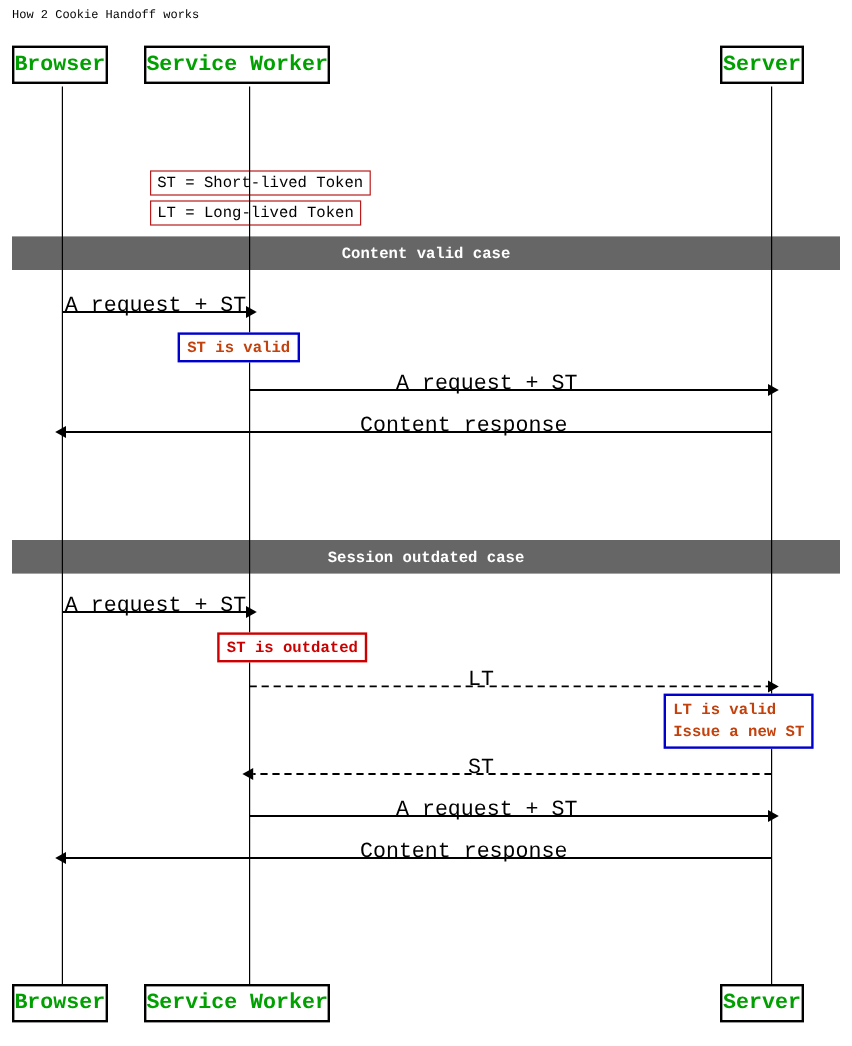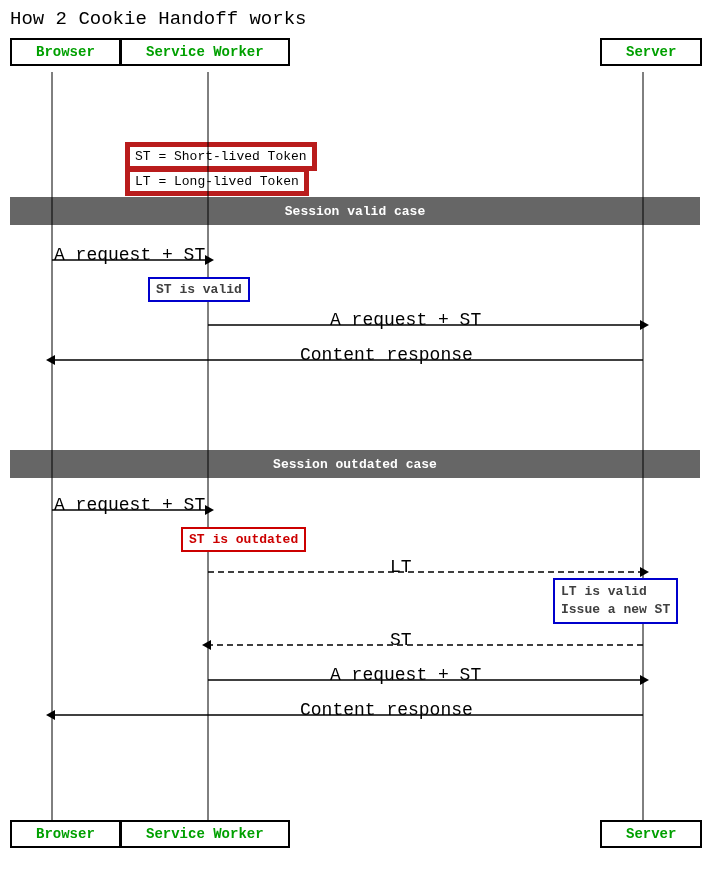--- a/index.html
+++ b/index.html
@@ -14,32 +14,32 @@
     }
     .diagram {
       position: relative;
       width: 710px;
       height: 872px;
     }
     .title {
       position: absolute;
       top: 8px;
       left: 10px;
-      font-size: 19px;
+      font-size: 10px;
       color: #000;
     }
     
     .actor-box {
       position: absolute;
       border: 2px solid #000;
       background: #fff;
-      padding: 4px 24px;
+      padding: 4px 0;
       text-align: center;
       font-family: 'Courier New', Courier, monospace;
-      font-size: 14px;
+      font-size: 18px;
       font-weight: bold;
     }
     .actor-box.green {
       color: #00a000;
     }
     
     .section-bar {
       position: absolute;
       background: #666;
       color: #fff;
@@ -67,31 +67,31 @@
       border: 2px solid;
       background: #fff;
       padding: 3px 6px;
       font-family: 'Courier New', Courier, monospace;
       font-size: 13px;
       font-weight: bold;
       white-space: pre-line;
     }
     .note-box.blue {
       border-color: #0000cc;
-      color: #404040;
+      color: #c2410c;
     }
     .note-box.red {
       border-color: #cc0000;
       color: #cc0000;
       margin-left: 33px;
     }
     
     .def-box {
       position: absolute;
-      border: 5px solid #b91c1c;
+      border: 1px solid #b91c1c;
       background: #fff;
       padding: 2px 5px;
       font-family: 'Courier New', Courier, monospace;
       font-size: 13px;
     }
     svg.arrows {
       position: absolute;
       top: 0;
       left: 0;
       width: 710px;
@@ -110,21 +110,21 @@
   <div class="actor-box green" style="left:120px; top:38px; min-width:120px;">Service Worker</div>
   <div class="actor-box green" style="left:600px; top:38px; min-width:70px;">Server</div>
 
   <div class="actor-box green" style="left:10px; top:820px; min-width:70px;">Browser</div>
   <div class="actor-box green" style="left:120px; top:820px; min-width:120px;">Service Worker</div>
   <div class="actor-box green" style="left:600px; top:820px; min-width:70px;">Server</div>
 
   <div class="def-box" style="left:125px; top:142px;">ST = Short-lived Token</div>
   <div class="def-box" style="left:125px; top:167px;">LT = Long-lived Token</div>
 
-  <div class="section-bar" style="top:197px; height:28px;">Session valid case</div>
+  <div class="section-bar" style="top:197px; height:28px;">Content valid case</div>
   <div class="section-bar" style="top:450px; height:28px;">Session outdated case</div>
 
   <svg class="arrows">
 
     <line x1="52" y1="72" x2="52" y2="820" stroke="#000" stroke-width="1"></line>
 
     <line x1="208" y1="72" x2="208" y2="820" stroke="#000" stroke-width="1"></line>
 
     <line x1="643" y1="72" x2="643" y2="820" stroke="#000" stroke-width="1"></line>
 

